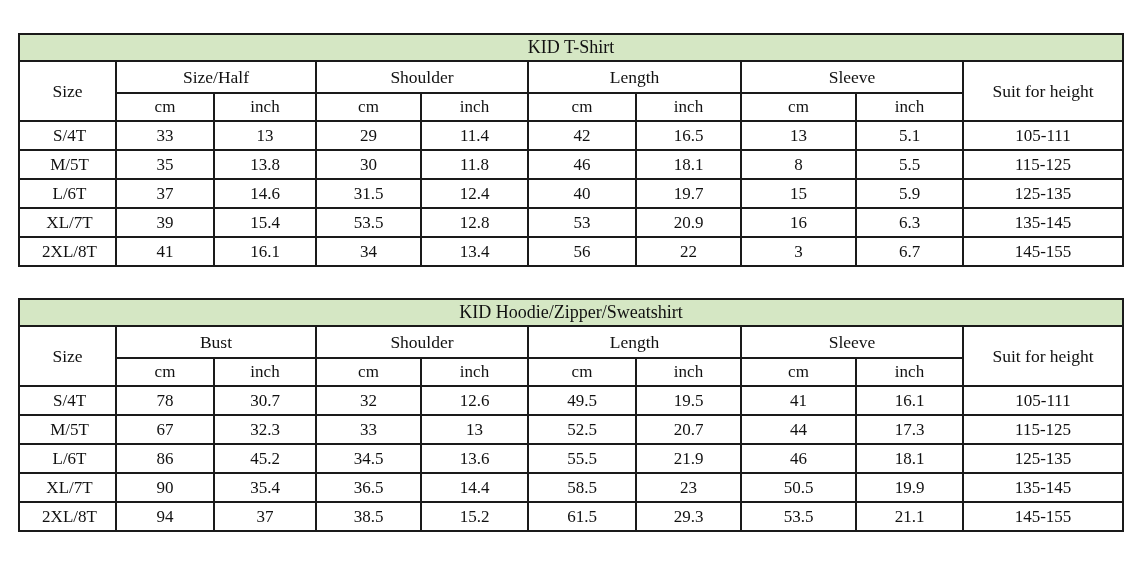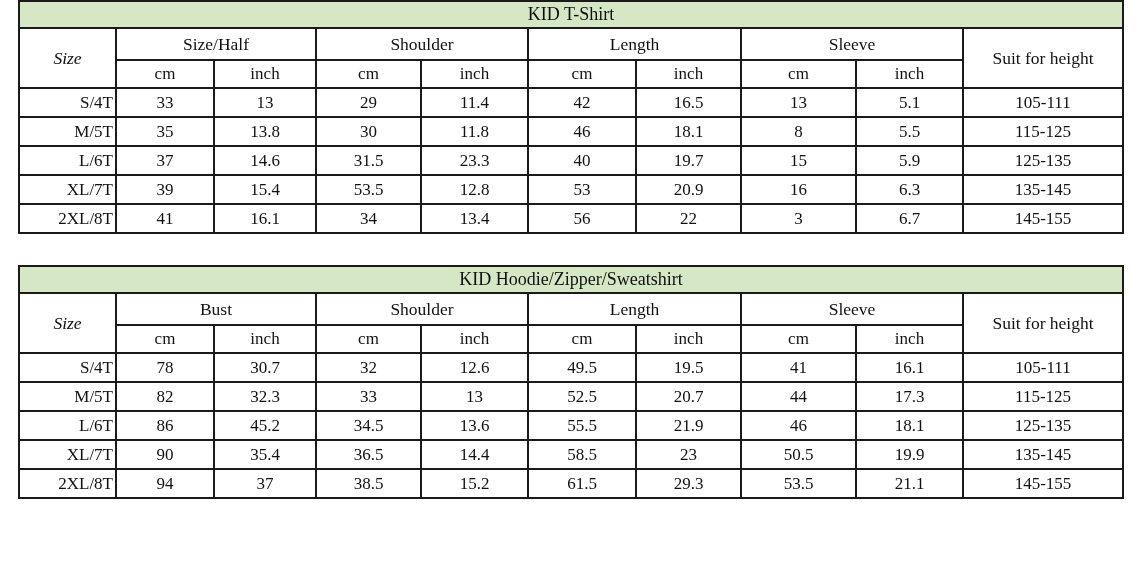--- a/index.html
+++ b/index.html
@@ -16,44 +16,44 @@
     color:var(--text);
     overflow:hidden;
   }
   .page{width:1140px;height:580px;}
   table.size-table{
     border-collapse:collapse;
     table-layout:fixed;
     width:1104px;
     margin-left:18px;
   }
-  table.size-table.first{padding-left:40px;}
+  table.size-table.first{margin-top:33px;padding-left:40px;}
   table.size-table.second{margin-top:31px;}
   .size-table th,.size-table td{
     border:2px solid var(--border);
     text-align:center;
     font-weight:normal;
     font-size:17px;
     padding:0 2px;
     overflow:hidden;
     white-space:nowrap;
   }
   .title-row th{
     background:var(--title-bg);
     height:25px;
     font-size:18px;
   }
   .group-row th{height:30px;font-size:17.5px;}
   .unit-row th{height:26px;}
   .size-table tbody td{height:27px;}
   .size-table td.size{
-    text-align:right;
+    text-align:center;
     padding-left:6px;
   }
-  .size-h{font-size:17.5px;font-style:italic;}
+  .size-h{font-size:17.5px;}
 </style>
 </head>
 <body>
 
 <div class="page">
 
   <table class="size-table first">
     <colgroup>
       <col style="width:97px">
         <col style="width:98px">
@@ -112,21 +112,21 @@
         <td>18.1</td>
         <td>8</td>
         <td>5.5</td>
         <td>115-125</td>
       </tr>
       <tr>
         <td class="size">L/6T</td>
         <td>37</td>
         <td>14.6</td>
         <td>31.5</td>
-        <td>23.3</td>
+        <td>12.4</td>
         <td>40</td>
         <td>19.7</td>
         <td>15</td>
         <td>5.9</td>
         <td>125-135</td>
       </tr>
       <tr>
         <td class="size">XL/7T</td>
         <td>39</td>
         <td>15.4</td>
@@ -197,21 +197,21 @@
         <td>32</td>
         <td>12.6</td>
         <td>49.5</td>
         <td>19.5</td>
         <td>41</td>
         <td>16.1</td>
         <td>105-111</td>
       </tr>
       <tr>
         <td class="size">M/5T</td>
-        <td>82</td>
+        <td>67</td>
         <td>32.3</td>
         <td>33</td>
         <td>13</td>
         <td>52.5</td>
         <td>20.7</td>
         <td>44</td>
         <td>17.3</td>
         <td>115-125</td>
       </tr>
       <tr>

